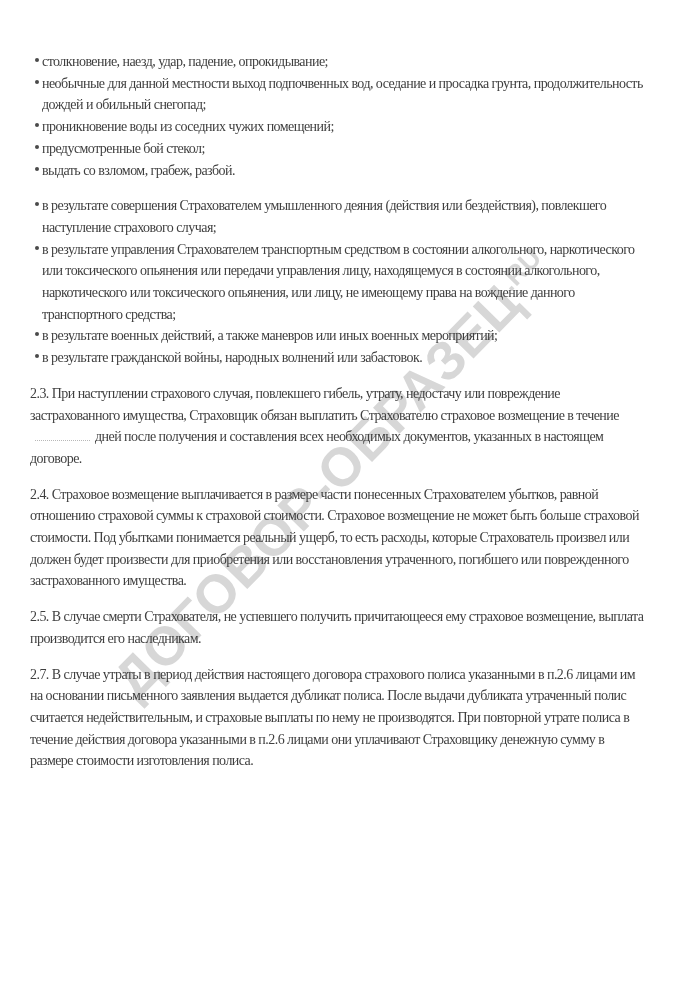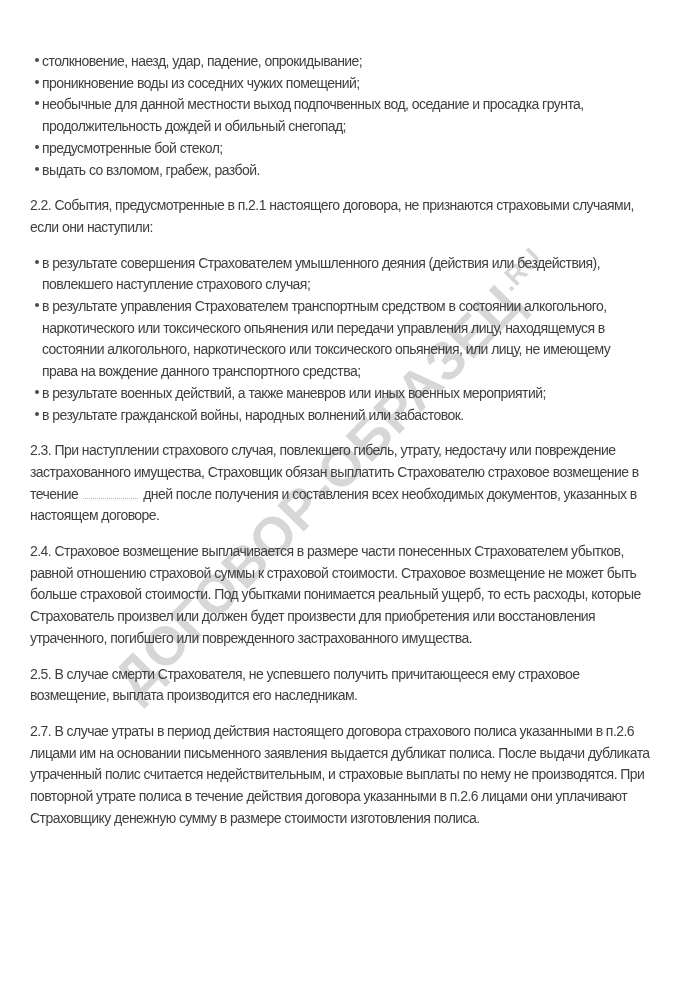--- a/index.html
+++ b/index.html
@@ -39,20 +39,21 @@
   .content {
     position: relative;
     z-index: 1;
     box-sizing: border-box;
     width: 660px;
     padding: 37px 0 0 30px;
     font-size: 14px;
     letter-spacing: -0.55px;
     line-height: 21.7px;
     color: #3f3f3f;
+    font-family: Liberation Serif, serif;
   }
   .content p {
     margin: 14px 0;
     width: 620px;
   }
   .content ul {
     list-style: none;
     margin: 14px 0;
     padding: 0;
     width: 618px;
@@ -84,27 +85,26 @@
 <body>
 
 <div class="page">
 
   <div class="watermark"><span>ДОГОВОР-ОБРАЗЕЦ</span><span class="wm-suffix">.RU</span></div>
 
   <div class="content">
 
     <ul>
       <li>столкновение, наезд, удар, падение, опрокидывание;</li>
+      <li>необычные для данной местности выход подпочвенных вод, оседание и просадка грунта, продолжительность дождей и обильный снегопад;</li>
       <li>проникновение воды из соседних чужих помещений;</li>
-      <li>необычные для данной местности выход подпочвенных вод, оседание и просадка грунта, продолжительность дождей и обильный снегопад;</li>
       <li>предусмотренные бой стекол;</li>
       <li>выдать со взломом, грабеж, разбой.</li>
     </ul>
 
-    <p>2.2. События, предусмотренные в п.2.1 настоящего договора, не признаются страховыми случаями, если они наступили:</p>
 
     <ul>
       <li>в результате совершения Страхователем умышленного деяния (действия или бездействия), повлекшего наступление страхового случая;</li>
       <li>в результате управления Страхователем транспортным средством в состоянии алкогольного, наркотического или токсического опьянения или передачи управления лицу, находящемуся в состоянии алкогольного, наркотического или токсического опьянения, или лицу, не имеющему права на вождение данного транспортного средства;</li>
       <li>в результате военных действий, а также маневров или иных военных мероприятий;</li>
       <li>в результате гражданской войны, народных волнений или забастовок.</li>
     </ul>
 
     <p><span>2.3. При наступлении страхового случая, повлекшего гибель, утрату, недостачу или повреждение застрахованного имущества, Страховщик обязан выплатить Страхователю страховое возмещение в течение</span><span class="blank"></span><span>дней после получения и составления всех необходимых документов, указанных в настоящем договоре.</span></p>
 

